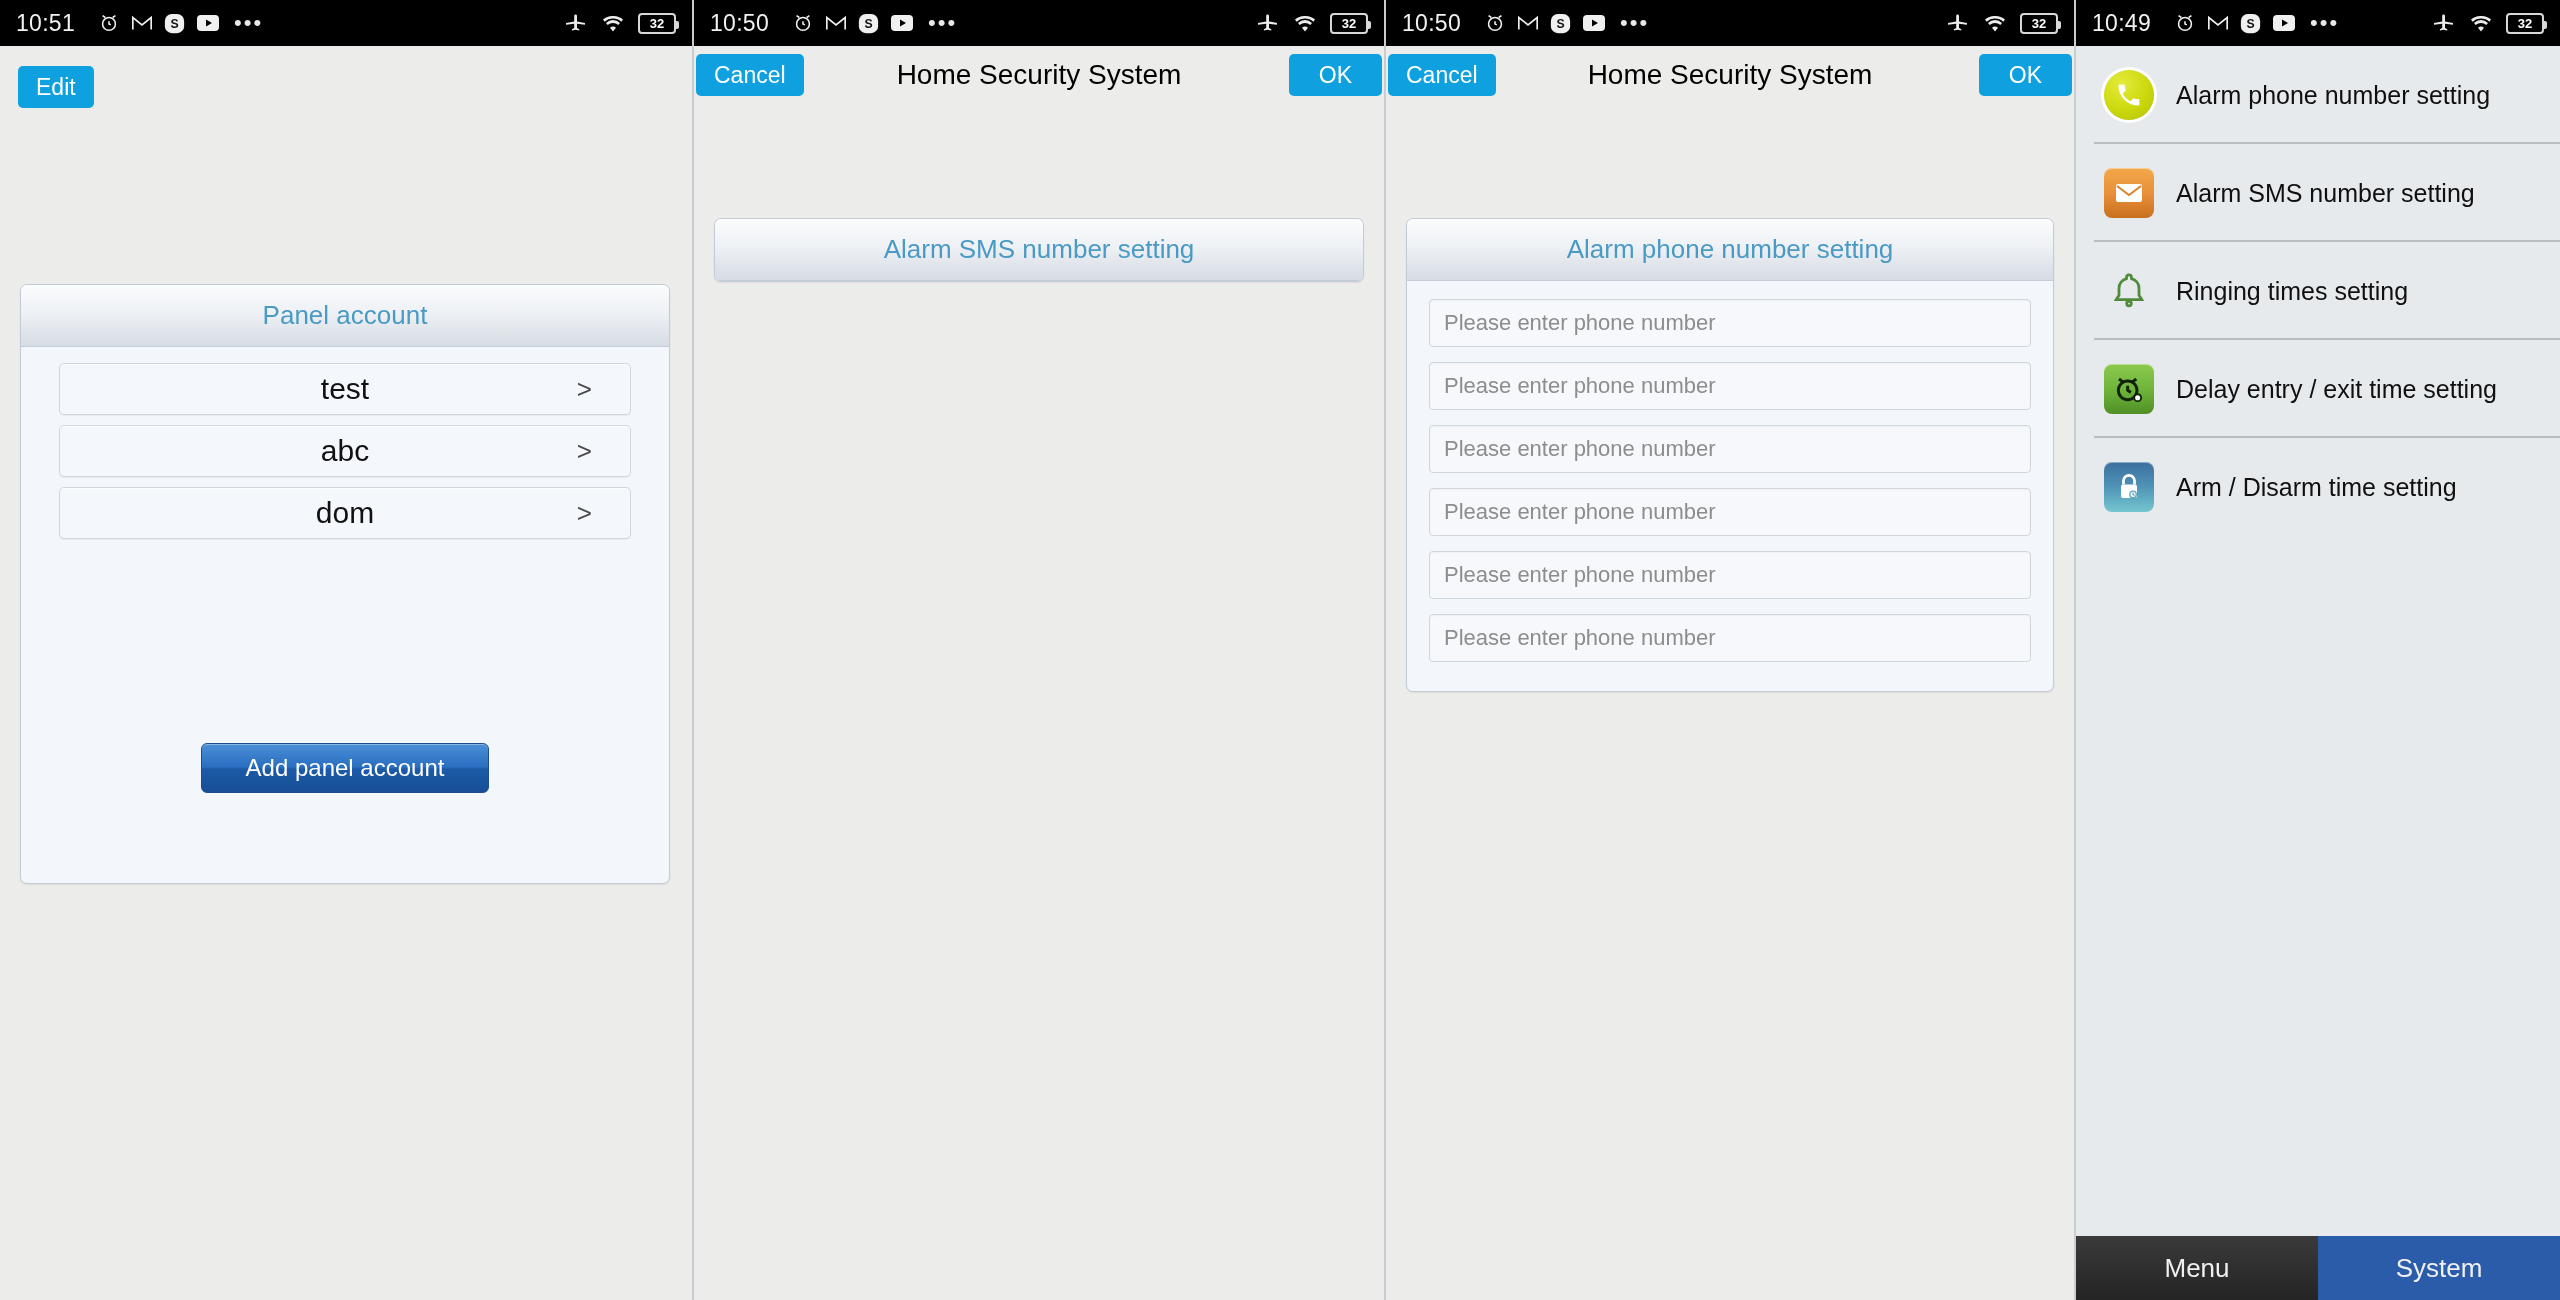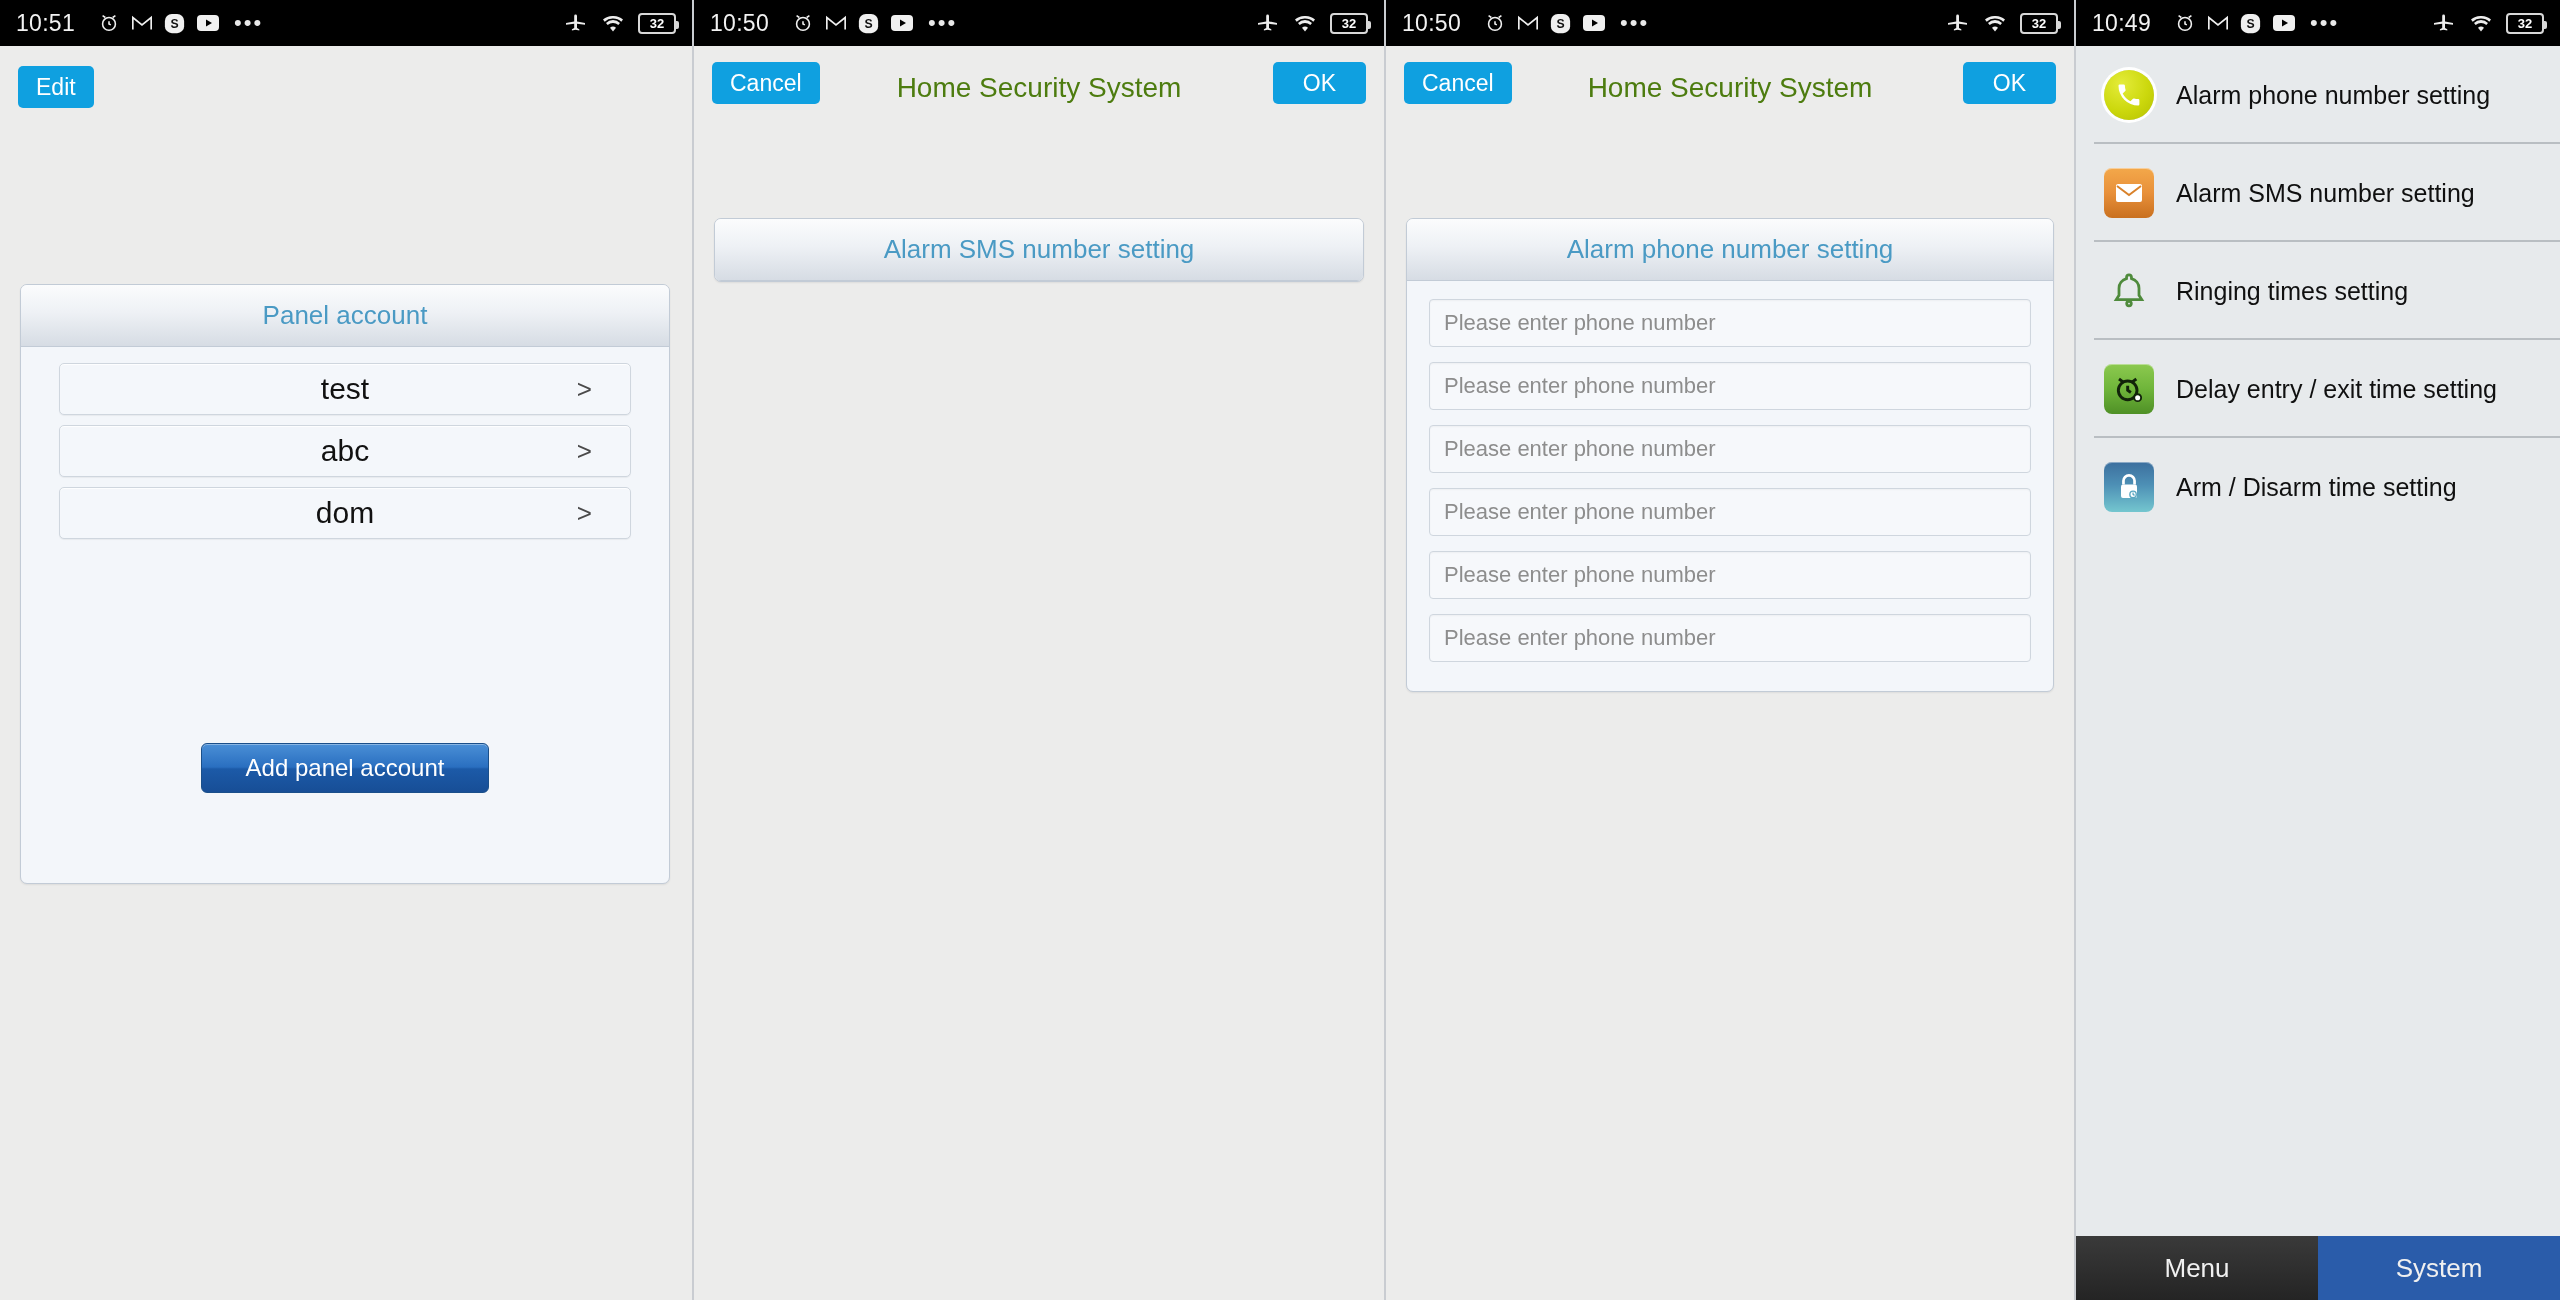--- a/index.html
+++ b/index.html
@@ -63,39 +63,39 @@
   }
   .batt::after {
     content: ""; position: absolute; right: -5px; top: 6px;
     width: 3px; height: 8px; background: #d8d8d8; border-radius: 0 2px 2px 0;
   }
   .batt span { font-size: 13px; color: #ffffff; font-weight: 700; }
 
   
   .navbar {
     height: 58px;
-    display: flex; align-items: flex-end; justify-content: space-between;
-    padding: 0 18px;
+    display: flex; align-items: center; justify-content: space-between;
+    padding: 0 2px;
     position: relative;
   }
   .btn-blue {
     background: #0fa0e0;
     color: #ffffff;
     border: none; border-radius: 5px;
     font-size: 23px;
     padding: 9px 18px;
     font-family: "Liberation Sans", sans-serif;
     cursor: pointer;
     line-height: 1.05;
   }
   .btn-blue.ok { padding: 9px 30px; }
   .nav-title {
     position: absolute; left: 0; right: 0;
     text-align: center;
-    font-size: 28px; color: #4d7c0f;
+    font-size: 28px; color: #000000;
     pointer-events: none;
   }
   .edit-row { height: 58px; display: flex; align-items: center; padding: 0 18px; margin-top: 12px; }
 
   
   .card {
     background: #f3f6fa;
     border: 1px solid #c2cbd6;
     border-radius: 7px;
     box-shadow: 0 1px 2px rgba(0,0,0,0.07);

